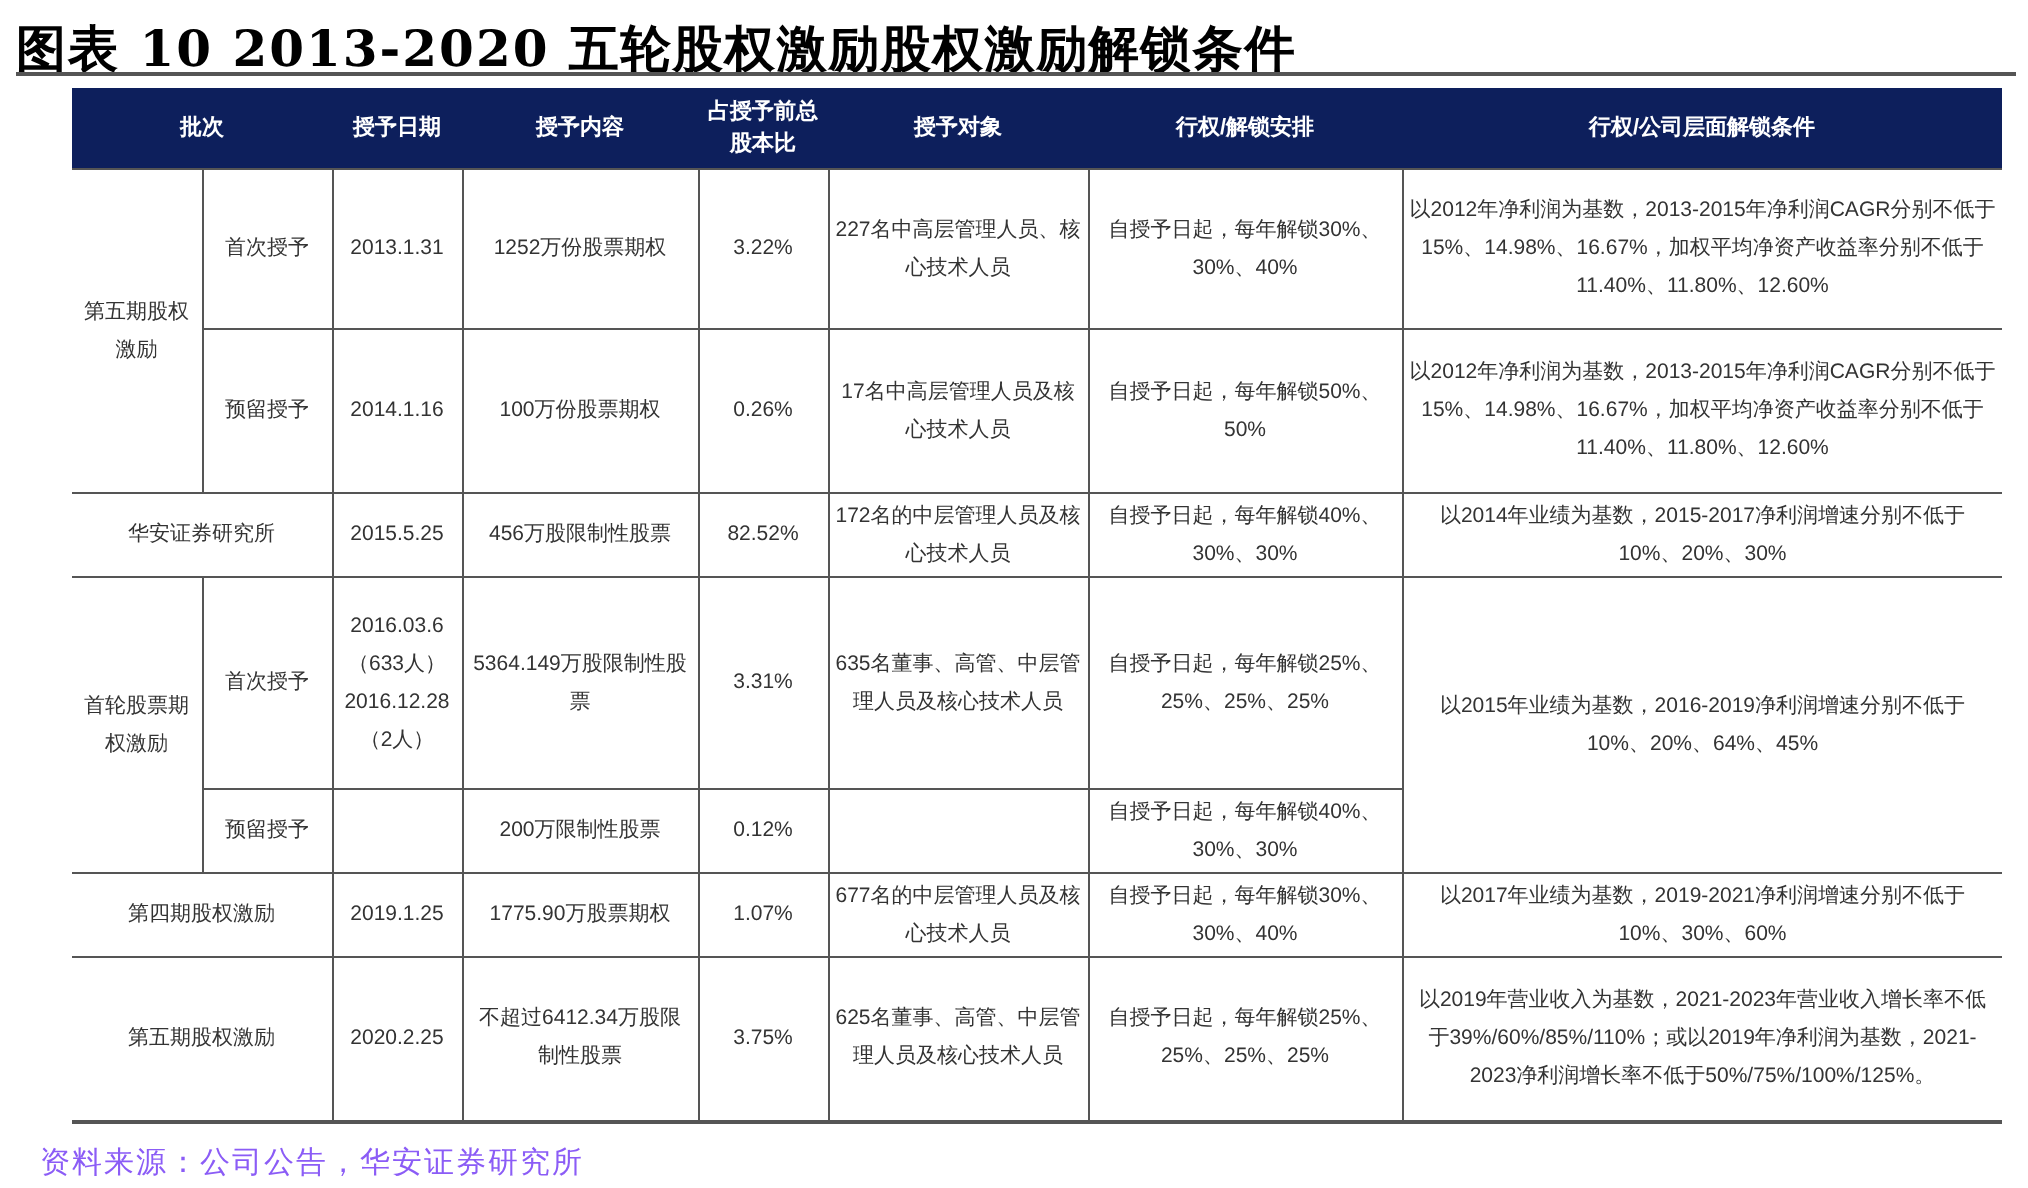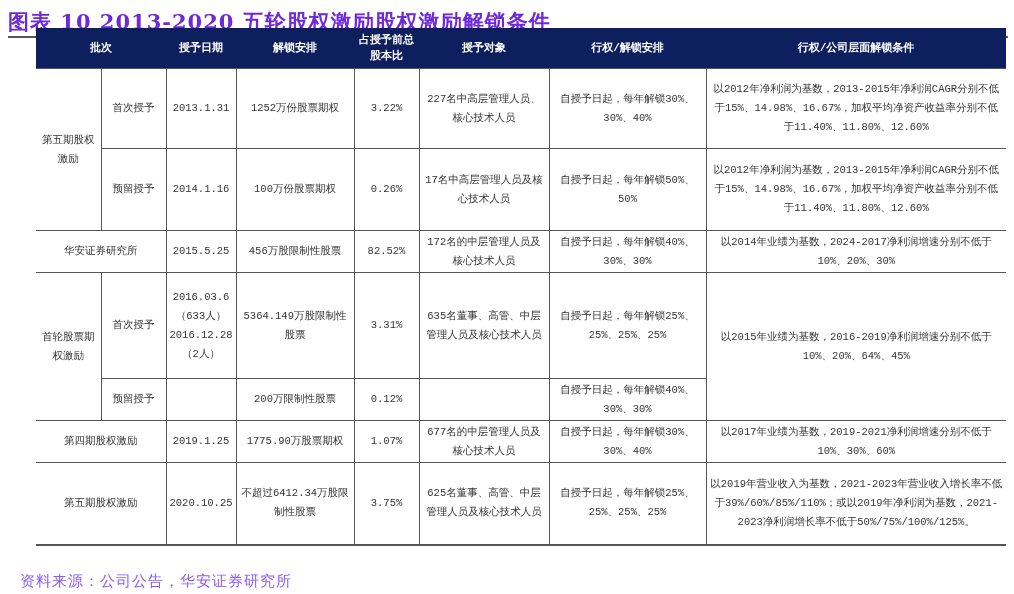--- a/index.html
+++ b/index.html
@@ -1,22 +1,22 @@
 <!DOCTYPE html>
 <html><head>
 <meta charset="utf-8">
 <style>
   html, body { margin:0; padding:0; background:#ffffff; }
   body { width:1014px; height:594px; position:relative; overflow:hidden;
          font-family:"DejaVu Serif", "Liberation Serif", serif; color:#222; }
-  .title { position:absolute; left:8px; top:8px; font-size:21px; font-weight:bold; color:#6d28d9;
+  .title { position:absolute; left:8px; top:8px; font-size:25px; font-weight:bold; color:#000000;
            letter-spacing:1px; font-family:"DejaVu Serif", serif; }
   .title-rule { position:absolute; left:8px; top:36px; width:1000px; height:2px; background:#555; }
-  table.grid { position:absolute; left:36px; top:28px; border-collapse:collapse; table-layout:fixed;
-               font-size:10.5px; font-family:Liberation Mono, monospace; }
+  table.grid { position:absolute; left:36px; top:44px; border-collapse:collapse; table-layout:fixed;
+               font-size:10.5px; font-family:Liberation Sans, sans-serif; }
   table.grid th { background:#0d1f5c; color:#ffffff; font-weight:bold; height:40px; text-align:center;
                   font-size:11px; line-height:16px; padding:0 2px; border:none; }
   table.grid td { border:1px solid #555; text-align:center; vertical-align:middle;
                   line-height:19px; padding:1px 3px; color:#333; }
   table.grid td.noleft { border-left:none; }
   table.grid td.noright { border-right:none; }
   table.grid tr.last td { border-bottom:2px solid #555; }
   .src { position:absolute; left:20px; top:572px; font-size:15px; color:#8b5cf6;
          font-family:"DejaVu Serif", serif; letter-spacing:1px; }
 </style>
@@ -34,21 +34,21 @@
       <col style="width:118px">
     <col style="width:65px">
       <col style="width:130px">
       <col style="width:157px">
       <col style="width:300px">
   </colgroup>
   <thead>
     <tr>
       <th colspan="2">批次</th>
       <th>授予日期</th>
-      <th>解锁安排</th>
+      <th>授予内容</th>
       <th>占授予前总股本比</th>
       <th>授予对象</th>
       <th>行权/解锁安排</th>
       <th>行权/公司层面解锁条件</th>
     </tr>
   </thead>
   <tbody>
     <tr style="height:80px">
       <td rowspan="2" class="noleft">第五期股权激励</td>
       <td>首次授予</td>
@@ -68,21 +68,21 @@
       <td>自授予日起，每年解锁50%、50%</td>
       <td class="noright">以2012年净利润为基数，2013-2015年净利润CAGR分别不低于15%、14.98%、16.67%，加权平均净资产收益率分别不低于11.40%、11.80%、12.60%</td>
     </tr>
     <tr style="height:42px">
       <td colspan="2" class="noleft">华安证券研究所</td>
       <td>2015.5.25</td>
       <td>456万股限制性股票</td>
       <td>82.52%</td>
       <td>172名的中层管理人员及核心技术人员</td>
       <td>自授予日起，每年解锁40%、30%、30%</td>
-      <td class="noright">以2014年业绩为基数，2024-2017净利润增速分别不低于10%、20%、30%</td>
+      <td class="noright">以2014年业绩为基数，2015-2017净利润增速分别不低于10%、20%、30%</td>
     </tr>
     <tr style="height:106px">
       <td rowspan="2" class="noleft">首轮股票期权激励</td>
       <td>首次授予</td>
       <td>2016.03.6（633人）2016.12.28（2人）</td>
       <td>5364.149万股限制性股票</td>
       <td>3.31%</td>
       <td>635名董事、高管、中层管理人员及核心技术人员</td>
       <td>自授予日起，每年解锁25%、25%、25%、25%</td>
       <td rowspan="2" class="noright">以2015年业绩为基数，2016-2019净利润增速分别不低于10%、20%、64%、45%</td>
@@ -99,21 +99,21 @@
       <td colspan="2" class="noleft">第四期股权激励</td>
       <td>2019.1.25</td>
       <td>1775.90万股票期权</td>
       <td>1.07%</td>
       <td>677名的中层管理人员及核心技术人员</td>
       <td>自授予日起，每年解锁30%、30%、40%</td>
       <td class="noright">以2017年业绩为基数，2019-2021净利润增速分别不低于10%、30%、60%</td>
     </tr>
     <tr class="last" style="height:82px">
       <td colspan="2" class="noleft">第五期股权激励</td>
-      <td>2020.10.25</td>
+      <td>2020.2.25</td>
       <td>不超过6412.34万股限制性股票</td>
       <td>3.75%</td>
       <td>625名董事、高管、中层管理人员及核心技术人员</td>
       <td>自授予日起，每年解锁25%、25%、25%、25%</td>
       <td class="noright">以2019年营业收入为基数，2021-2023年营业收入增长率不低于39%/60%/85%/110%；或以2019年净利润为基数，2021-2023净利润增长率不低于50%/75%/100%/125%。</td>
     </tr>
   </tbody>
 </table>
 
 <div class="src">资料来源：公司公告，华安证券研究所</div>

